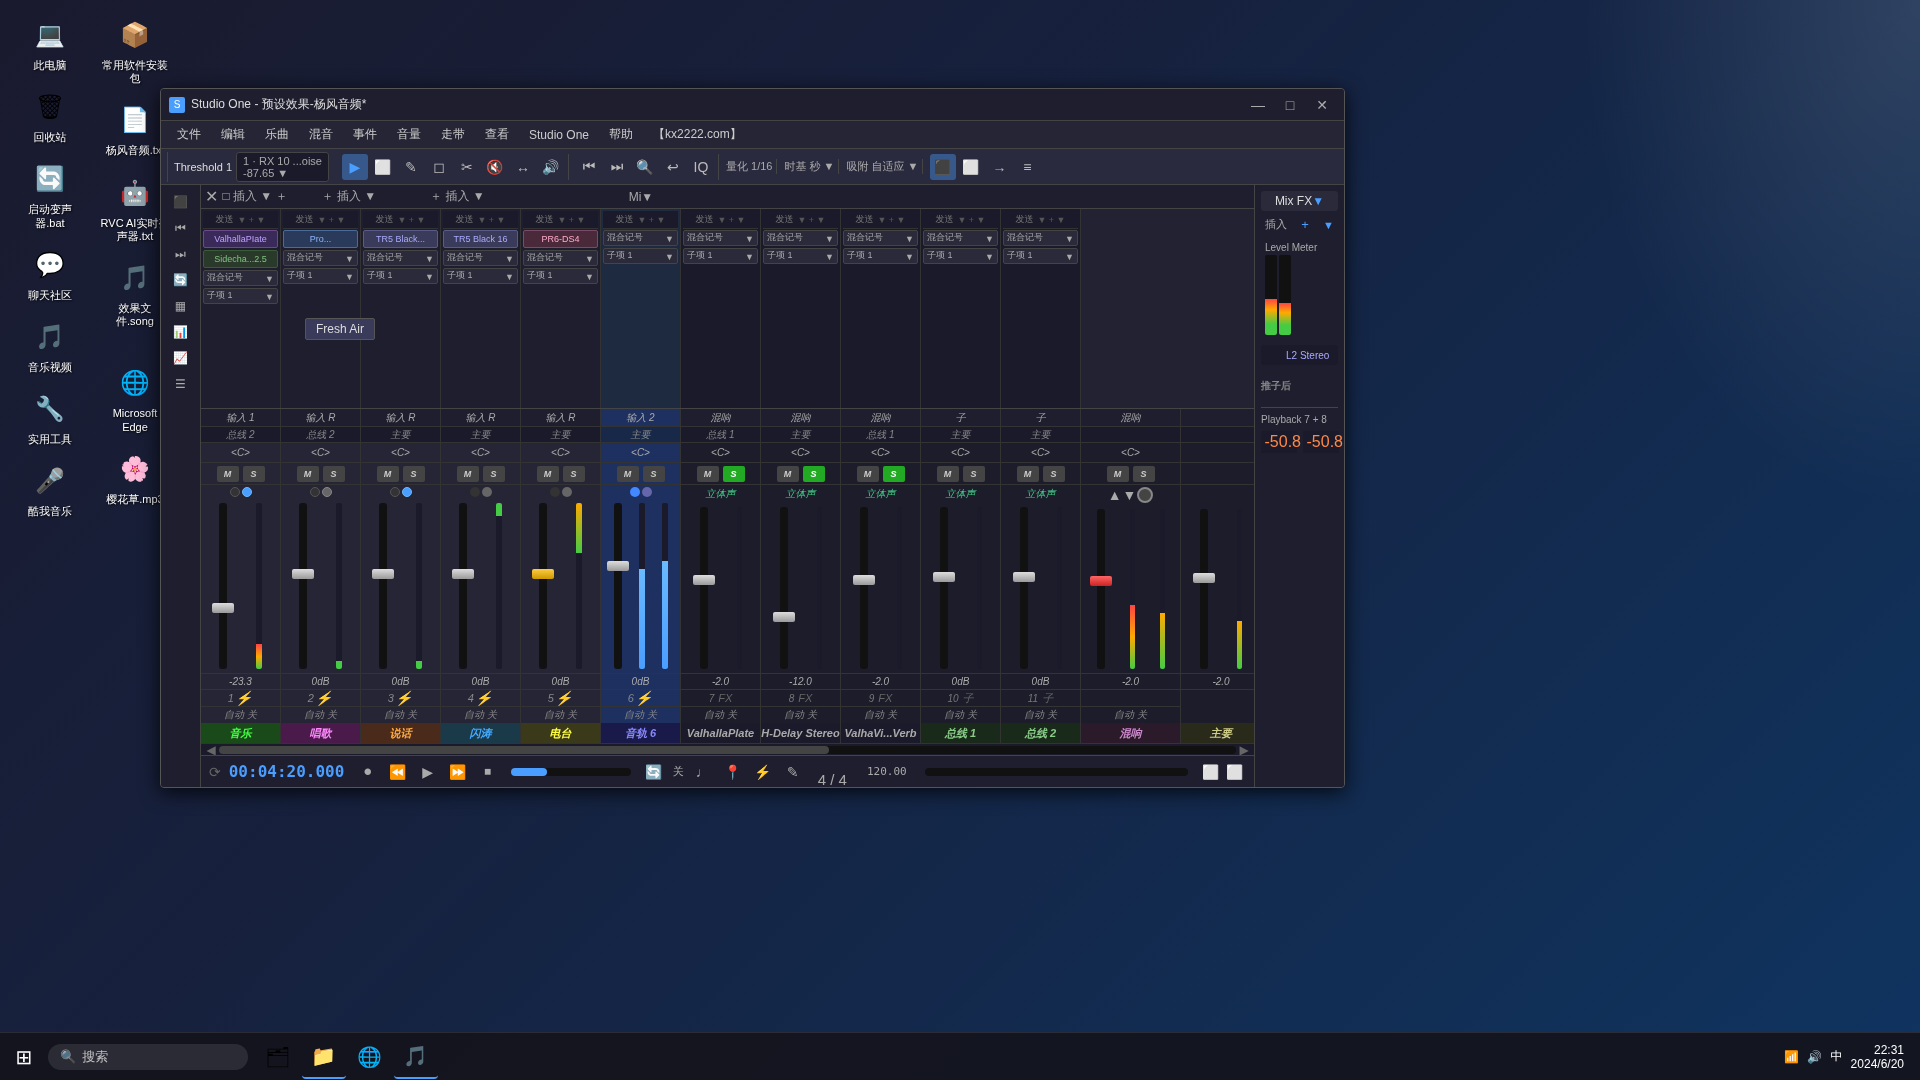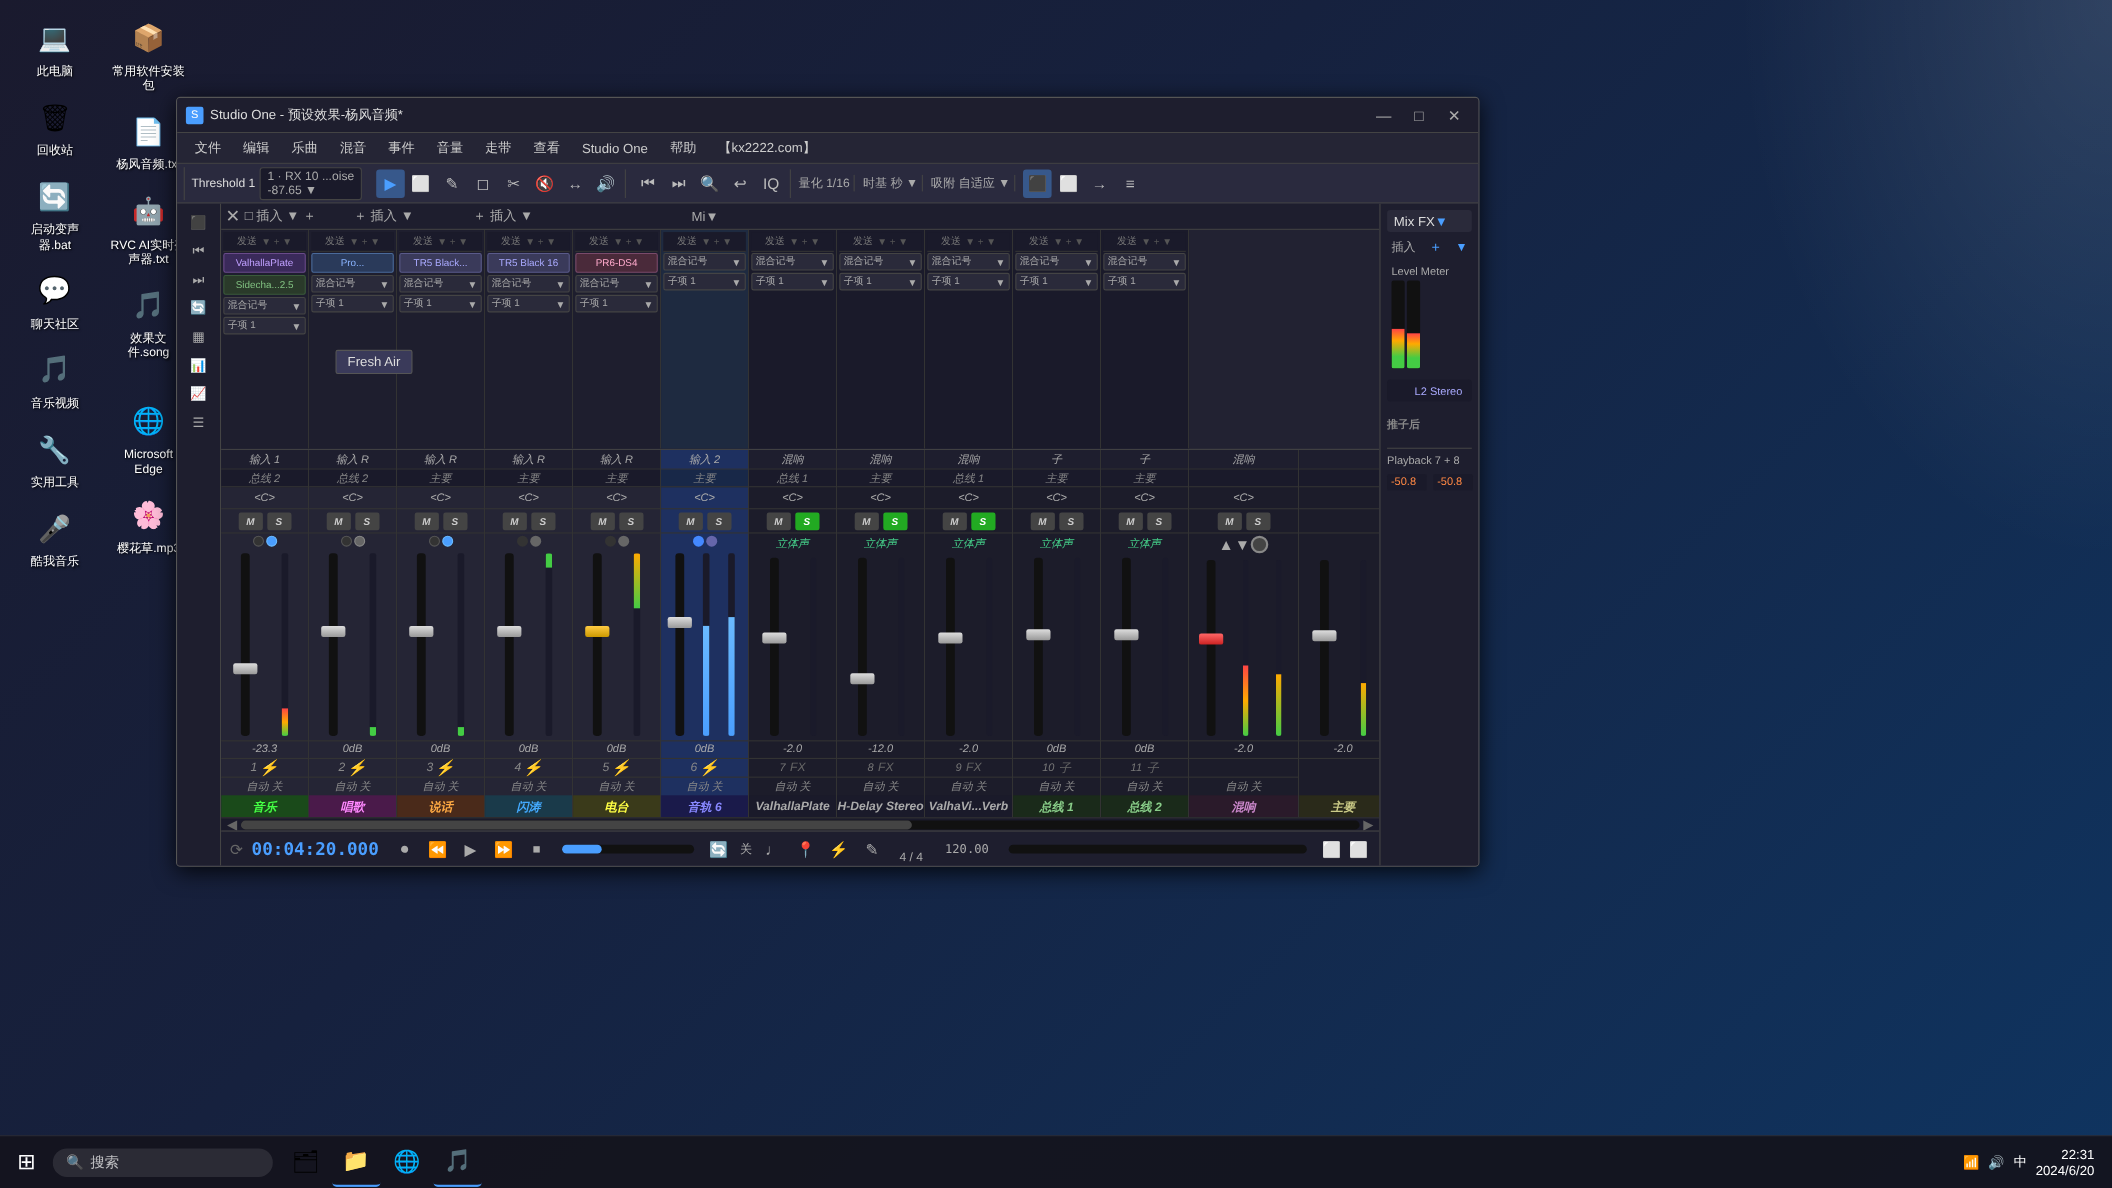--- a/index.html
+++ b/index.html
@@ -535,21 +535,21 @@
       display: flex;
       flex-direction: column;
       padding: 6px;
       gap: 4px;
       flex-shrink: 0;
     }
 
     .mix-fx-header {
       display: flex;
       align-items: center;
-      justify-content: flex-start;
+      justify-content: center;
       padding: 3px 6px;
       background: #2a2a3a;
       border-radius: 3px;
     }
 
     
     .transport-bar {
       height: 32px;
       background: #1e1e2e;
       border-top: 1px solid #444;
@@ -720,25 +720,25 @@
     .playback-vals {
       display: flex;
       gap: 6px;
       justify-content: center;
       padding: 2px;
     }
 
     .pval {
       background: #1a1a2a;
       color: #ff8844;
-      font-size: 10px;
+      font-size: 16px;
       padding: 2px 4px;
       border-radius: 2px;
       min-width: 36px;
-      text-align: left;
+      text-align: right;
     }
 
     
     .scroll-arrow {
       width: 16px;
       height: 12px;
       display: flex;
       align-items: center;
       justify-content: center;
       color: #666;
@@ -1487,21 +1487,21 @@
           <div class="transport-btn">⏹</div>
           <div style="width:120px;height:8px;background:#111;border-radius:4px;margin:0 4px;cursor:pointer;">
             <div style="width:30%;height:100%;background:#4a9eff;border-radius:4px;"></div>
           </div>
           <div class="transport-btn">🔄</div>
           <span style="color:#aaa;font-size:11px;">关</span>
           <div class="transport-btn">♩</div>
           <div class="transport-btn">📍</div>
           <div class="transport-btn">⚡</div>
           <div class="transport-btn">✎</div>
-          <span style="color:#aaa;font-size:11px;padding:0 6px;margin-top:16px;">4 / 4</span>
+          <span style="color:#aaa;font-size:15px;padding:0 6px;margin-top:16px;">4 / 4</span>
           <span style="color:#aaa;font-size:11px;padding:0 6px;font-family:monospace;">120.00</span>
           <div style="flex:1;height:8px;background:#111;border-radius:4px;cursor:pointer;margin:0 4px;"></div>
           <div style="display:flex;gap:2px;">
             <div class="transport-btn">⬜</div>
             <div class="transport-btn">⬜</div>
           </div>
         </div>
 
       </div>
 

